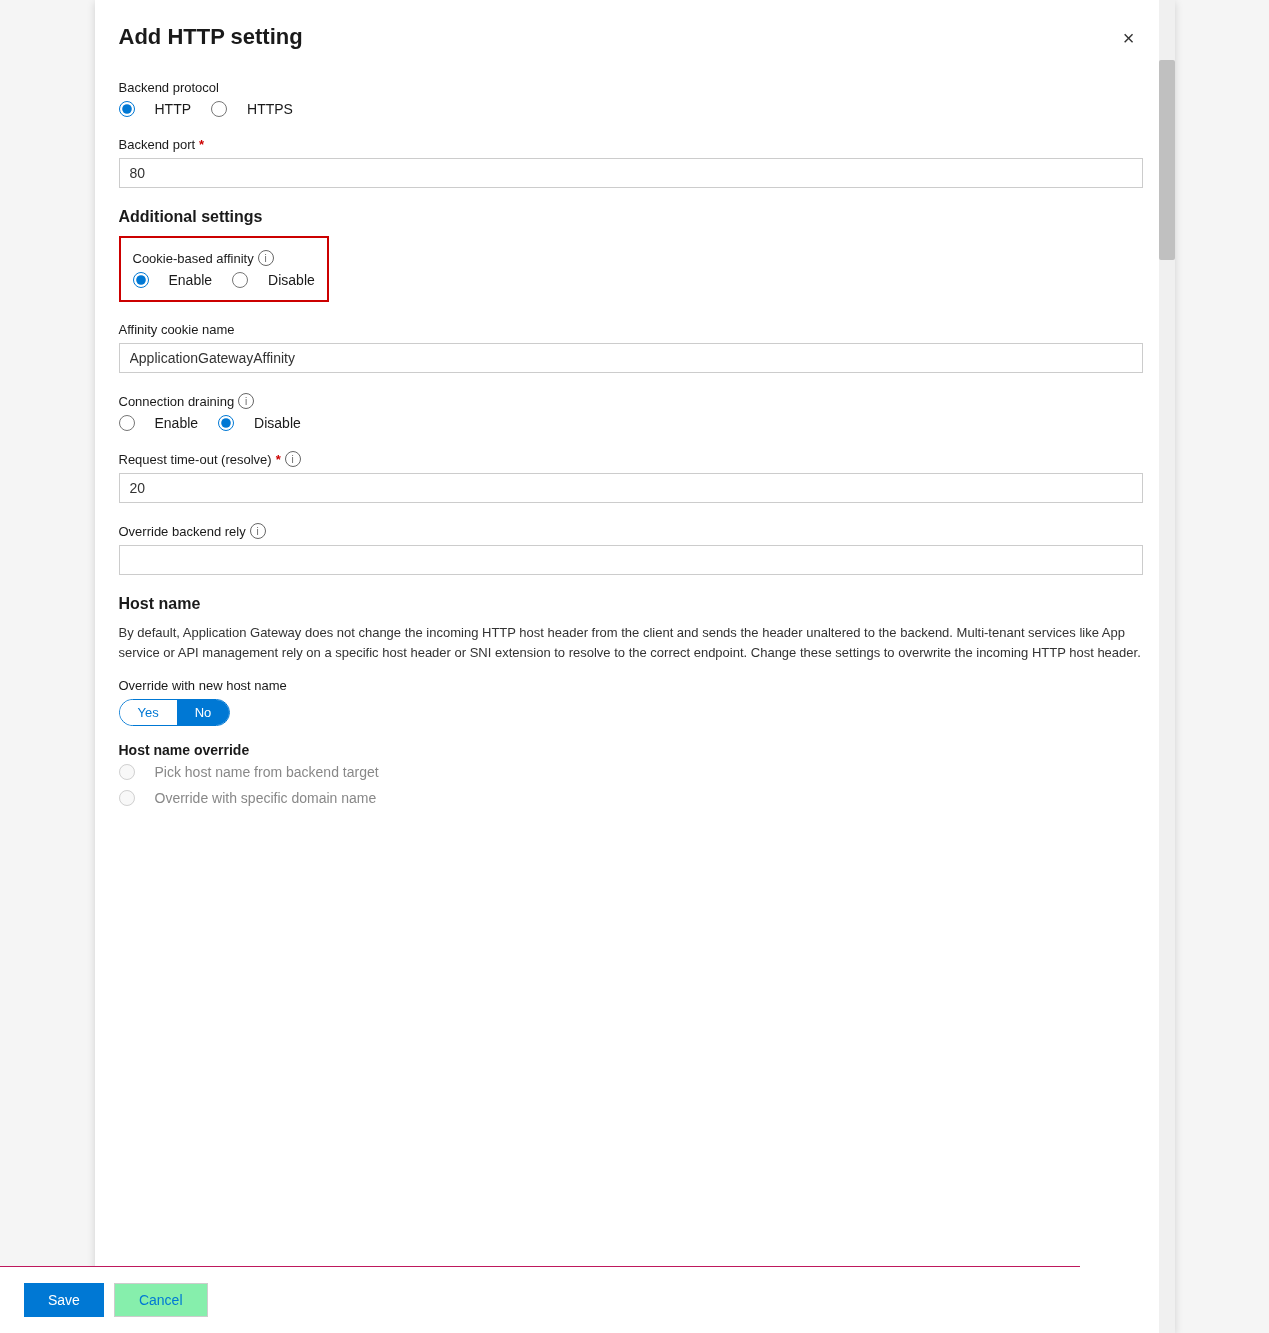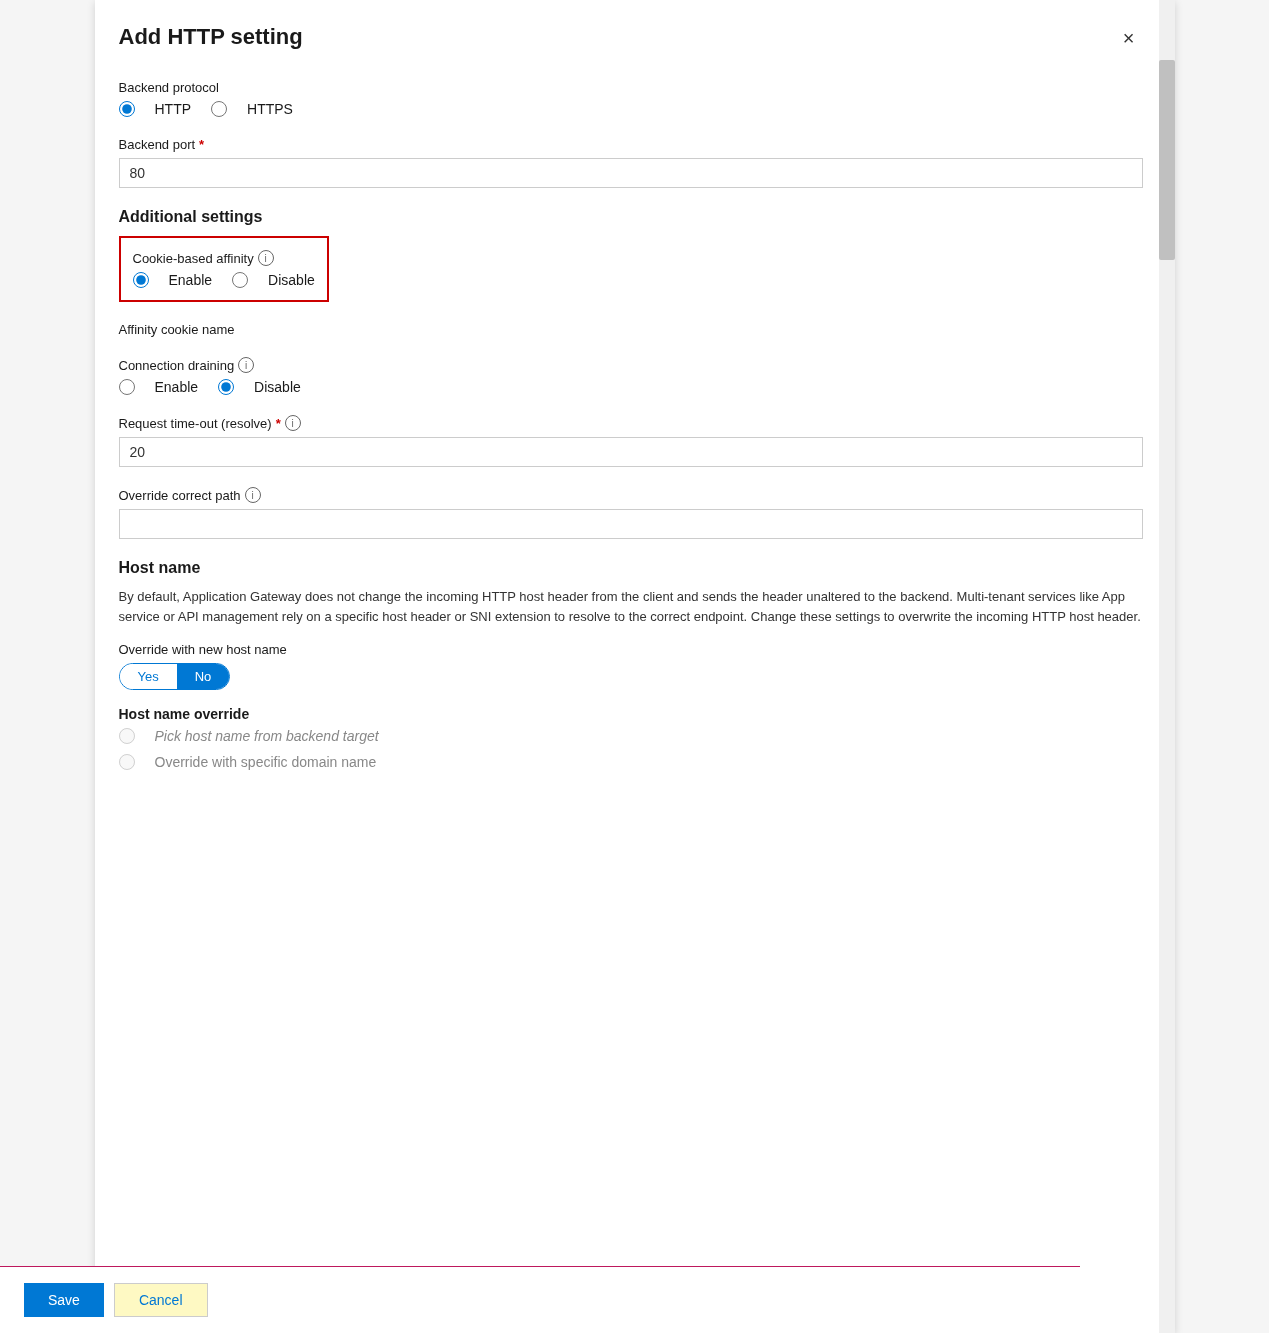--- a/index.html
+++ b/index.html
@@ -196,21 +196,21 @@
     .btn-save {
       background: #0078d4;
       color: #fff;
       border: none;
       padding: 8px 24px;
       font-size: 14px;
       cursor: pointer;
       font-weight: 500;
     }
     .btn-cancel {
-      background: #fef9c3;
+      background: #86efac;
       color: #0078d4;
       border: 1px solid #ccc;
       padding: 8px 24px;
       font-size: 14px;
       cursor: pointer;
     }
   </style>
 </head>
 <body>
 
@@ -265,20 +265,21 @@
           <label class="radio-item">
             <input type="radio" name="cookie_affinity" style="">
             <span class="radio-label">Disable</span>
           </label>
         </div>
       </div>
     </div>
 
     <div class="field-group">
       <div class="field-label">Affinity cookie name</div>
+      <input class="text-input" type="text" value="ApplicationGatewayAffinity" style="">
     </div>
 
     <div class="field-group">
       <div class="field-label">
         <span>Connection draining</span>
         <span class="info-icon">i</span>
       </div>
       <div class="radio-group">
         <label class="radio-item">
           <input type="radio" name="connection_draining" style="">
@@ -295,21 +296,21 @@
       <div class="field-label">
         <span>Request time-out (resolve)</span>
         <span class="required-star">*</span>
         <span class="info-icon">i</span>
       </div>
       <input class="text-input" type="text" value="20" style="">
     </div>
 
     <div class="field-group">
       <div class="field-label">
-        <span>Override correct path</span>
+        <span>Override backend rely</span>
         <span class="info-icon">i</span>
       </div>
       <input class="text-input" type="text" value="" style="">
     </div>
   </div>
 
   <div class="field-group">
     <div class="section-title">Host name</div>
     <p class="section-desc">By default, Application Gateway does not change the incoming HTTP host header from the client and sends the header unaltered to the backend. Multi-tenant services like App service or API management rely on a specific host header or SNI extension to resolve to the correct endpoint. Change these settings to overwrite the incoming HTTP host header.</p>
 
@@ -319,21 +320,21 @@
         <button class="toggle-option">Yes</button>
         <button class="toggle-option active">No</button>
       </div>
     </div>
 
     <div class="host-name-override">
       <div class="field-label">Host name override</div>
       <div style="display: flex; flex-direction: column; gap: 10px; margin-top: 6px;">
         <label class="radio-item radio-item-disabled">
           <input type="radio" name="host_name_override" disabled="" style="">
-          <span class="radio-label" style="color: #888; font-style: italic;">Pick host name from backend target</span>
+          <span class="radio-label" style="color: #888;">Pick host name from backend target</span>
         </label>
         <label class="radio-item radio-item-disabled">
           <input type="radio" name="host_name_override" disabled="" style="">
           <span class="radio-label" style="color: #888;">Override with specific domain name</span>
         </label>
       </div>
     </div>
   </div>
 
   <div class="footer-buttons">

